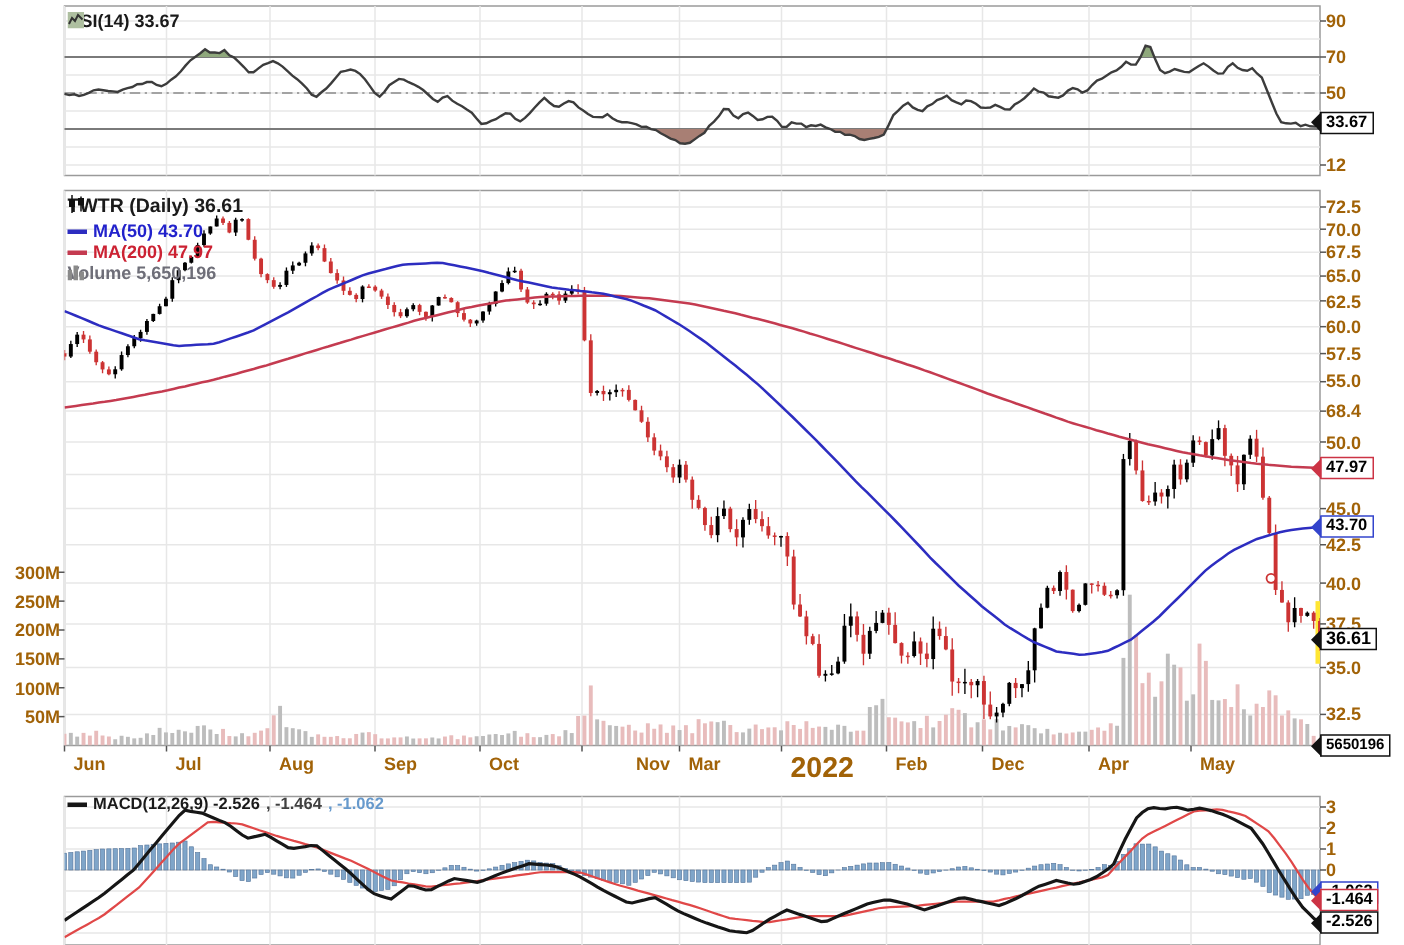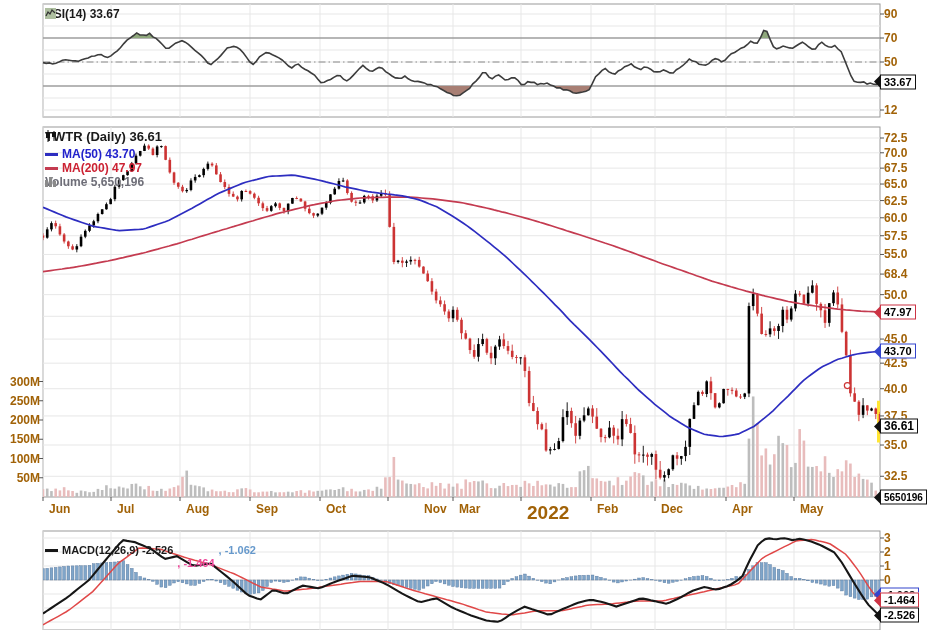--- a/index.html
+++ b/index.html
@@ -996,21 +996,21 @@
           <rect x="0" y="4" width="3" height="7" fill="#8a8a8a"></rect>
           <rect x="4" y="1" width="3" height="10" fill="#8a8a8a"></rect>
           <rect x="8" y="5" width="3" height="6" fill="#8a8a8a"></rect>
         </svg>
       <span>Volume 5,650,196</span>
     </div>
 
     <div class="legend-row" style="left:45px;top:531px;color:#1a1a1a;font-size:11px;">
       <span class="swatch" style="background:#161616;"></span>
       <span>MACD(12,26,9) -2.526</span>
-        <span style="color:#ec4899;margin-top:27px;">, -1.464</span>
+        <span style="color:#404040;">, -1.464</span>
         <span style="color:#6699cc;">, -1.062</span>
     </div>
   <span class="lab " style="left: 884px; top: 8px;">90</span>
       <span class="lab " style="left: 884px; top: 32px;">70</span>
       <span class="lab " style="left: 884px; top: 56px;">50</span>
       <span class="lab " style="left: 884px; top: 104px;">12</span>
       <span class="lab " style="left: 884px; top: 132px;">72.5</span>
       <span class="lab " style="left: 884px; top: 146.795px;">70.0</span>
       <span class="lab " style="left: 884px; top: 162.127px;">67.5</span>
       <span class="lab " style="left: 884px; top: 178.038px;">65.0</span>

